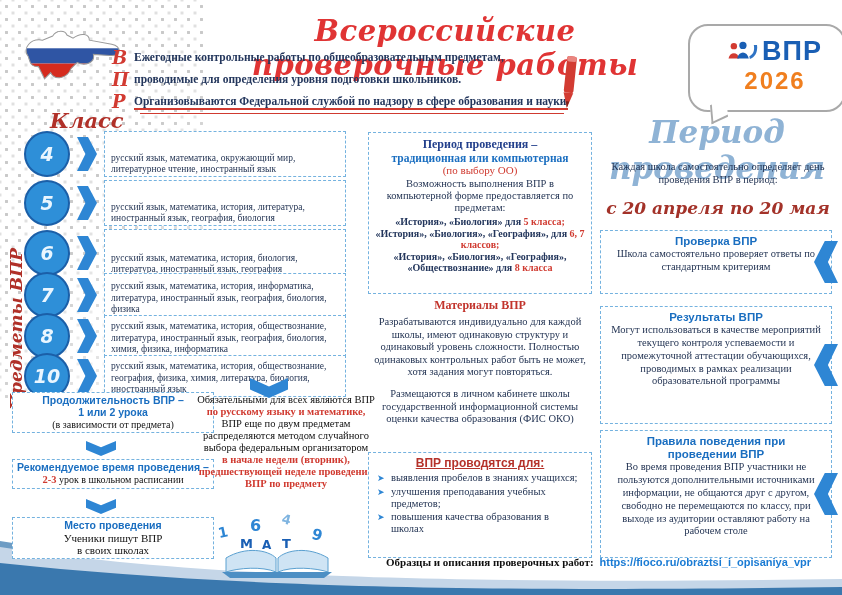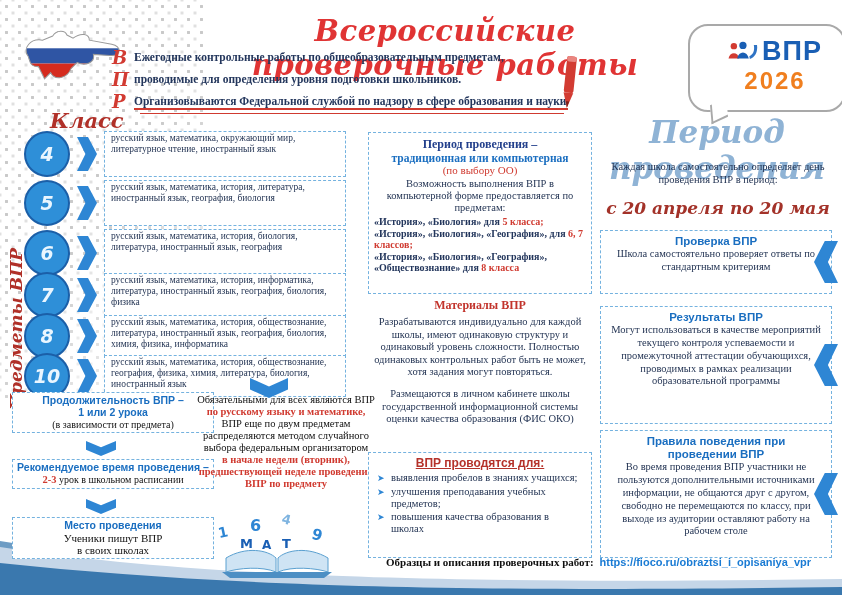--- a/index.html
+++ b/index.html
@@ -36,38 +36,38 @@
   
   #class-label{left:50px;top:108px;font-size:21px;color:#b03028;}
   #subjects-vertical{left:6px;top:190px;height:220px;writing-mode:vertical-rl;transform:rotate(180deg);
     font-size:17px;color:#b03028;}
   .class-row{left:24px;width:322px;display:flex;align-items:center;gap:7px;}
   .circle{width:42px;height:42px;border-radius:50%;background:#2e8fd8;border:2px solid #1b5fa8;flex:0 0 42px;
     display:flex;align-items:center;justify-content:center;color:#eaf6ff;
     font-family:"DejaVu Sans",sans-serif;font-style:italic;font-weight:bold;font-size:19px;}
   .chev-r{width:20px;height:34px;flex:0 0 20px;background:#2e86d4;
     clip-path:polygon(0 0,55% 0,100% 50%,55% 100%,0 100%,42% 50%);}
-  .subj-box{flex:1;align-self:stretch;display:flex;align-items:flex-start;
+  .subj-box{flex:1;align-self:stretch;display:flex;align-items:flex-end;
     padding:1px 6px;font-size:9.5px;line-height:1.18;color:#1f3050;}
   .chev-d{background:#2e86d4;clip-path:polygon(0 0,50% 42%,100% 0,100% 58%,50% 100%,0 58%);}
   
   .lbox{left:12px;width:202px;padding:2px 4px;text-align:center;line-height:1.12;}
   .lbox .bt{color:#1a6ec0;font-weight:bold;font-size:10.5px;font-family:"Liberation Sans",sans-serif;}
   .hl-red{color:#d03a30;font-weight:bold;}
   .lbox .note{font-size:10px;color:#111;}
   
   #mandatory{left:196px;top:394px;width:180px;text-align:center;line-height:1.15;font-size:10.5px;color:#101010;}
   #mandatory .r{color:#d03a30;font-weight:bold;}
   
   #form-box{left:368px;top:132px;width:224px;height:162px;padding:4px 5px;text-align:center;}
   #form-t1{color:#23408c;font-weight:bold;font-size:12px;}
   #form-t2{color:#1a6ec0;font-weight:bold;font-size:11.5px;}
   #form-t3{color:#d03a30;font-size:11px;}
   #form-p{font-size:10.5px;line-height:1.15;margin:2px 0;}
-  .form-row{font-size:10px;font-weight:bold;color:#23365c;text-align:left;line-height:1.15;}
+  .form-row{font-size:10px;font-weight:bold;color:#23365c;text-align:center;line-height:1.15;}
   #materials{left:368px;top:298px;width:224px;text-align:center;}
   #materials .mt{color:#c2342c;font-weight:bold;font-size:12px;}
   #materials p{margin:3px 0 0;font-size:10.5px;line-height:1.2;}
   #purpose{left:368px;top:452px;width:224px;height:106px;padding:3px 8px;}
   #purpose .pt{color:#b5322a;font-weight:bold;font-size:12px;text-align:center;font-family:"Liberation Sans",sans-serif;text-decoration:underline;}
   .pitem{display:flex;gap:4px;font-size:10.5px;line-height:1.12;color:#1f3050;margin-top:2px;}
   .pmark{color:#2e86d4;font-size:9px;flex:0 0 10px;padding-top:1px;}
   
   #period-heading{left:596px;top:114px;width:242px;font-size:31px;color:#8fb3d5;text-align:center;}
   #period-text{left:600px;top:160px;width:236px;text-align:center;font-size:10.5px;line-height:1.25;}

